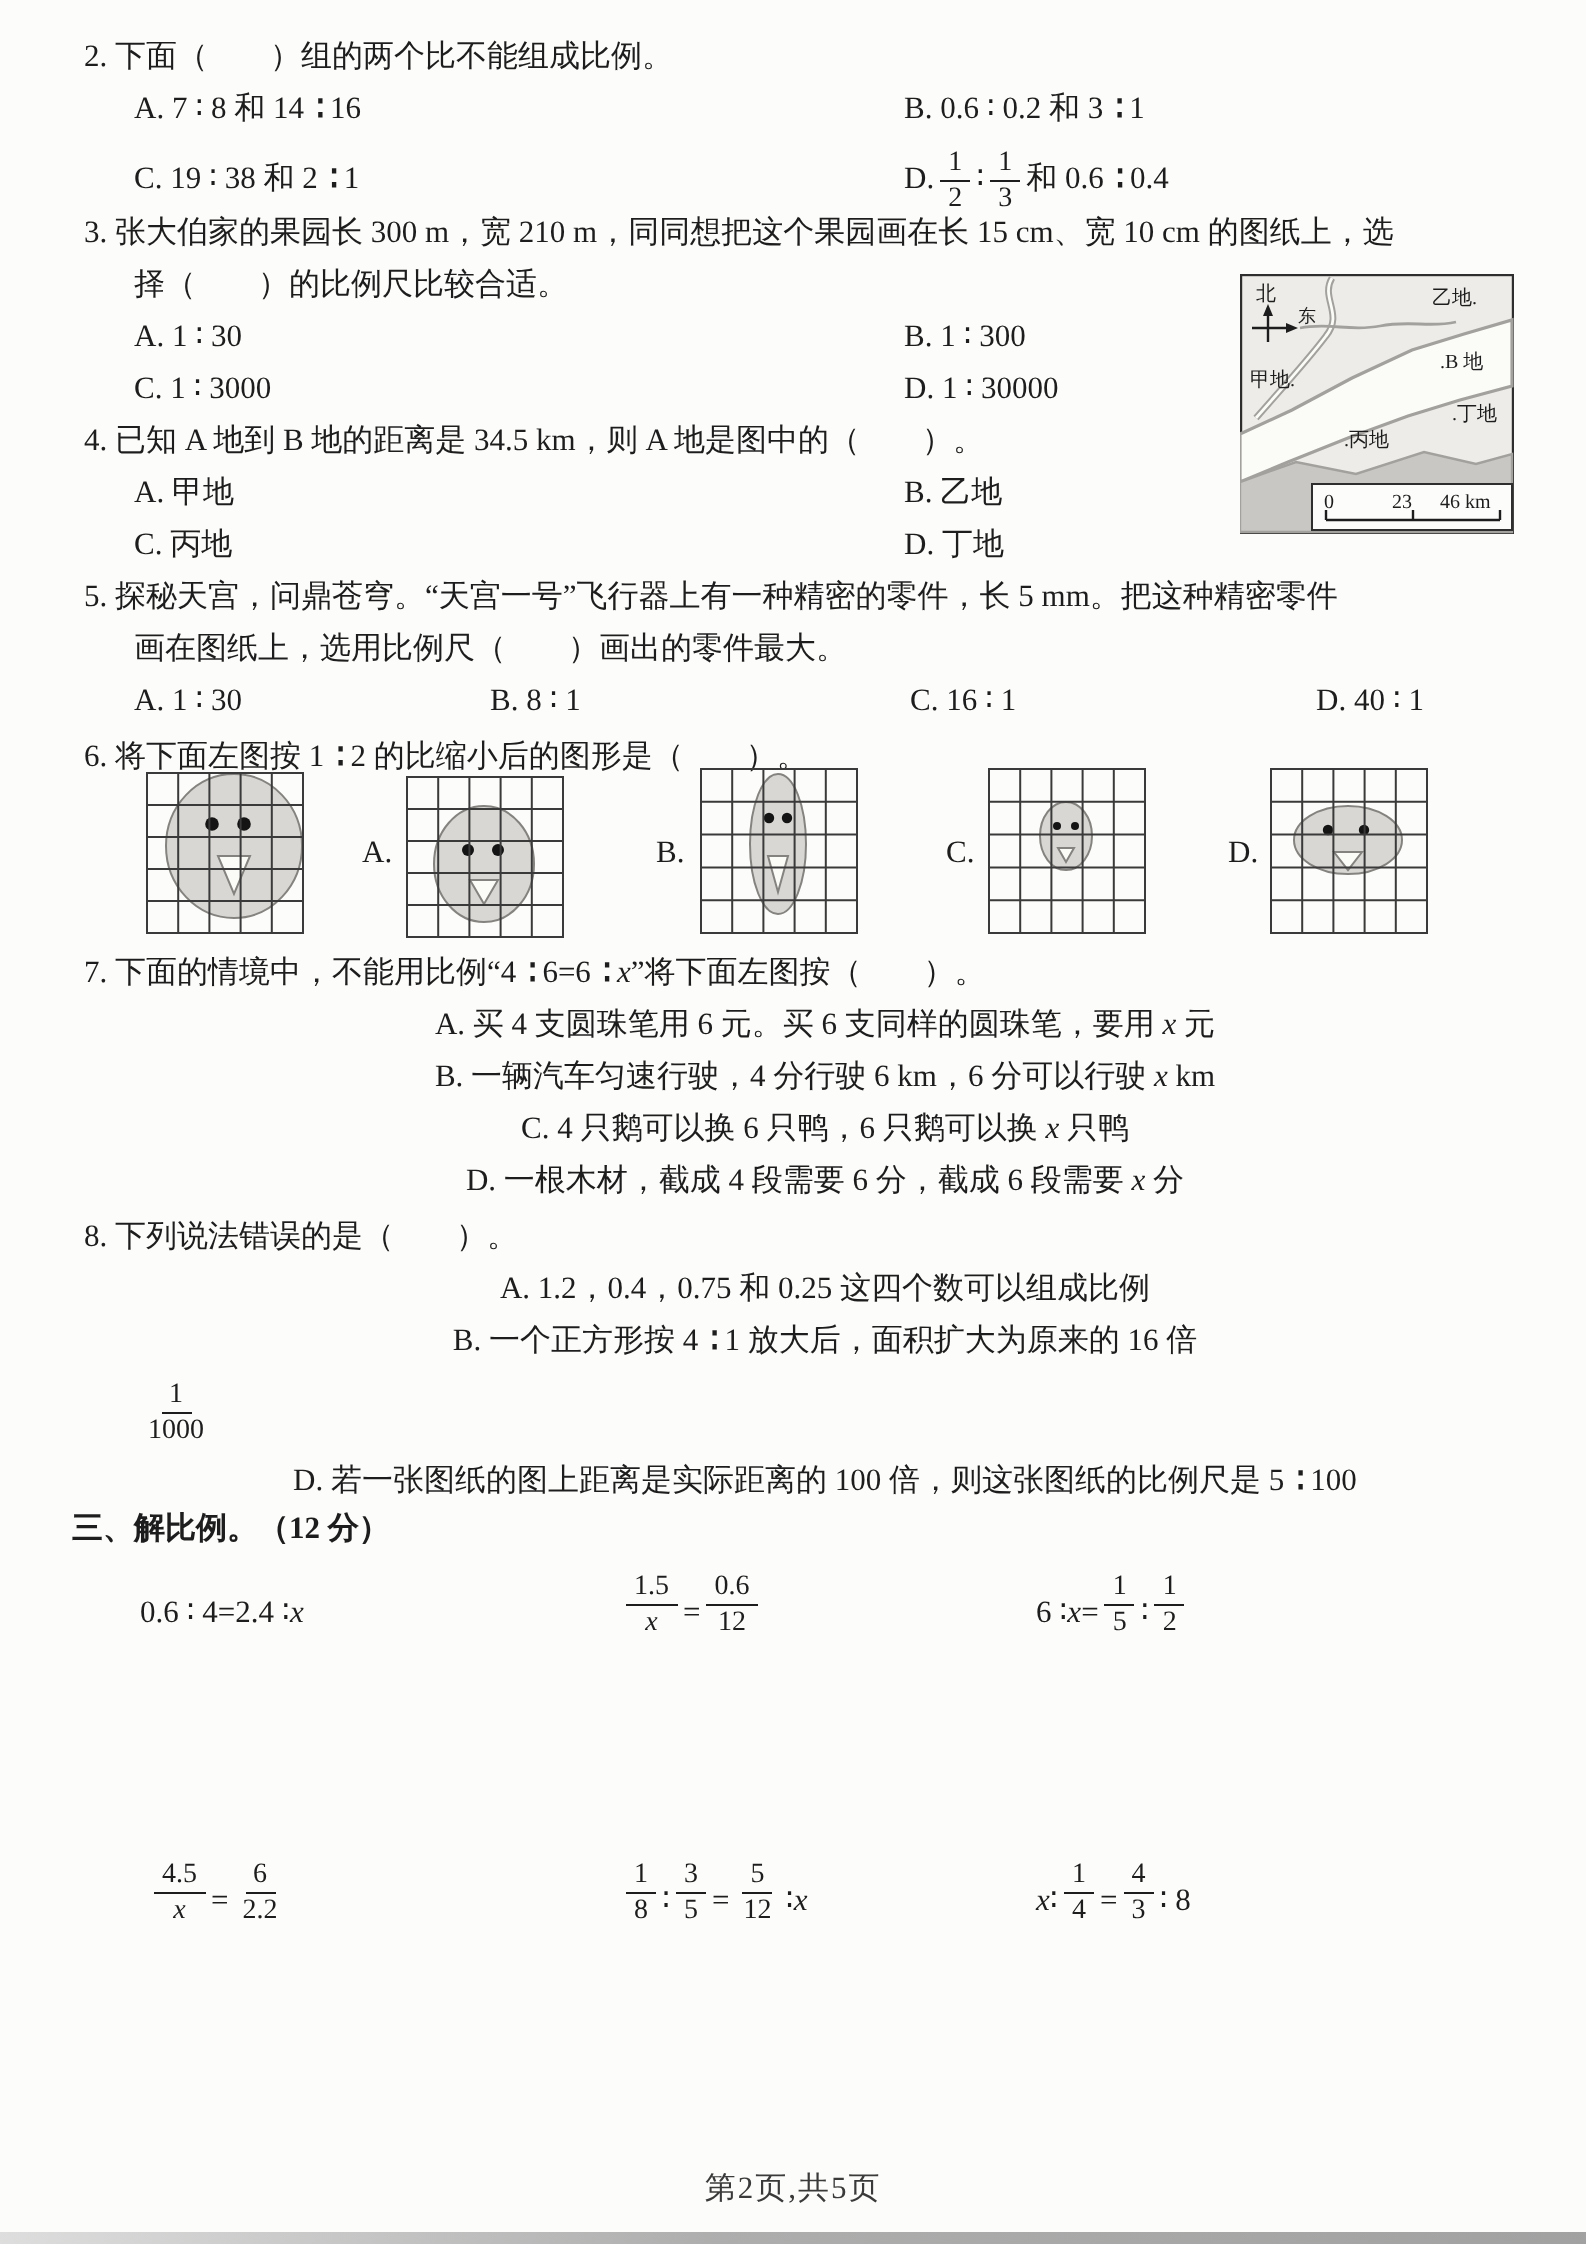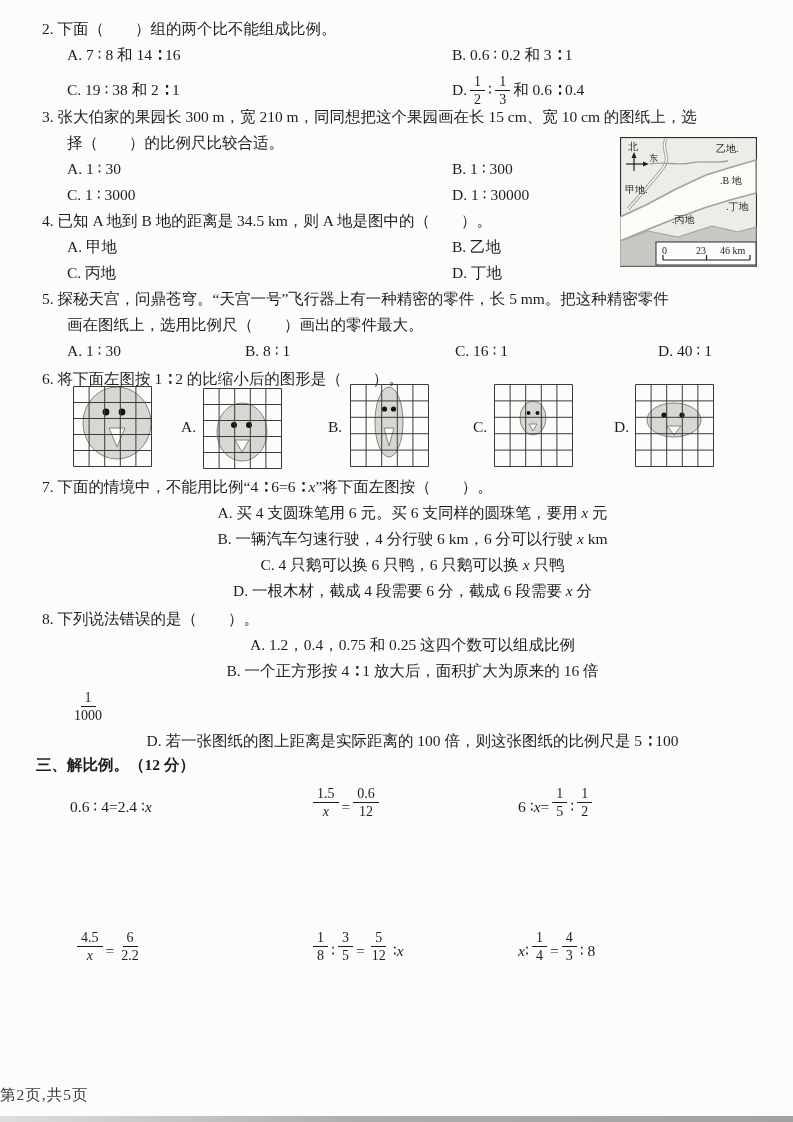--- a/index.html
+++ b/index.html
@@ -18,21 +18,21 @@
           vertical-align:middle; margin:0 3px; font-size:14px; line-height:17px; }
   .frac .num { border-bottom:1.3px solid #1d1d1d; padding:0 4px; }
   .frac .den { padding:0 4px; }
   .var { font-style:italic; }
   .seg-flex { display:flex; align-items:center; flex-wrap:nowrap; }
   .eq { position:absolute; display:flex; align-items:flex-end; height:48px; white-space:nowrap; }
   .sec-title { position:absolute; left:36px; font-weight:bold; }
   .figlabel { position:absolute; font-size:15.5px; }
   .figgrid { position:absolute; }
   .map { position:absolute; left:620px; top:137px; width:137px; height:130px; }
-  .footer { position:absolute; left:0; width:100%; text-align:left; top:1082px;
+  .footer { position:absolute; left:0; width:100%; text-align:center; top:1082px;
             color:#3a3a3a; letter-spacing:1px; }
   .scanbar { position:absolute; left:0; bottom:0; width:100%; height:6px;
              background:linear-gradient(to right,#d6d6d6,#9a9a9a 45%,#8b8b8b); opacity:.8; }
 </style>
 </head>
 <body>
 
 <div class="page">
 
   <div class="q" style="top:16px">

